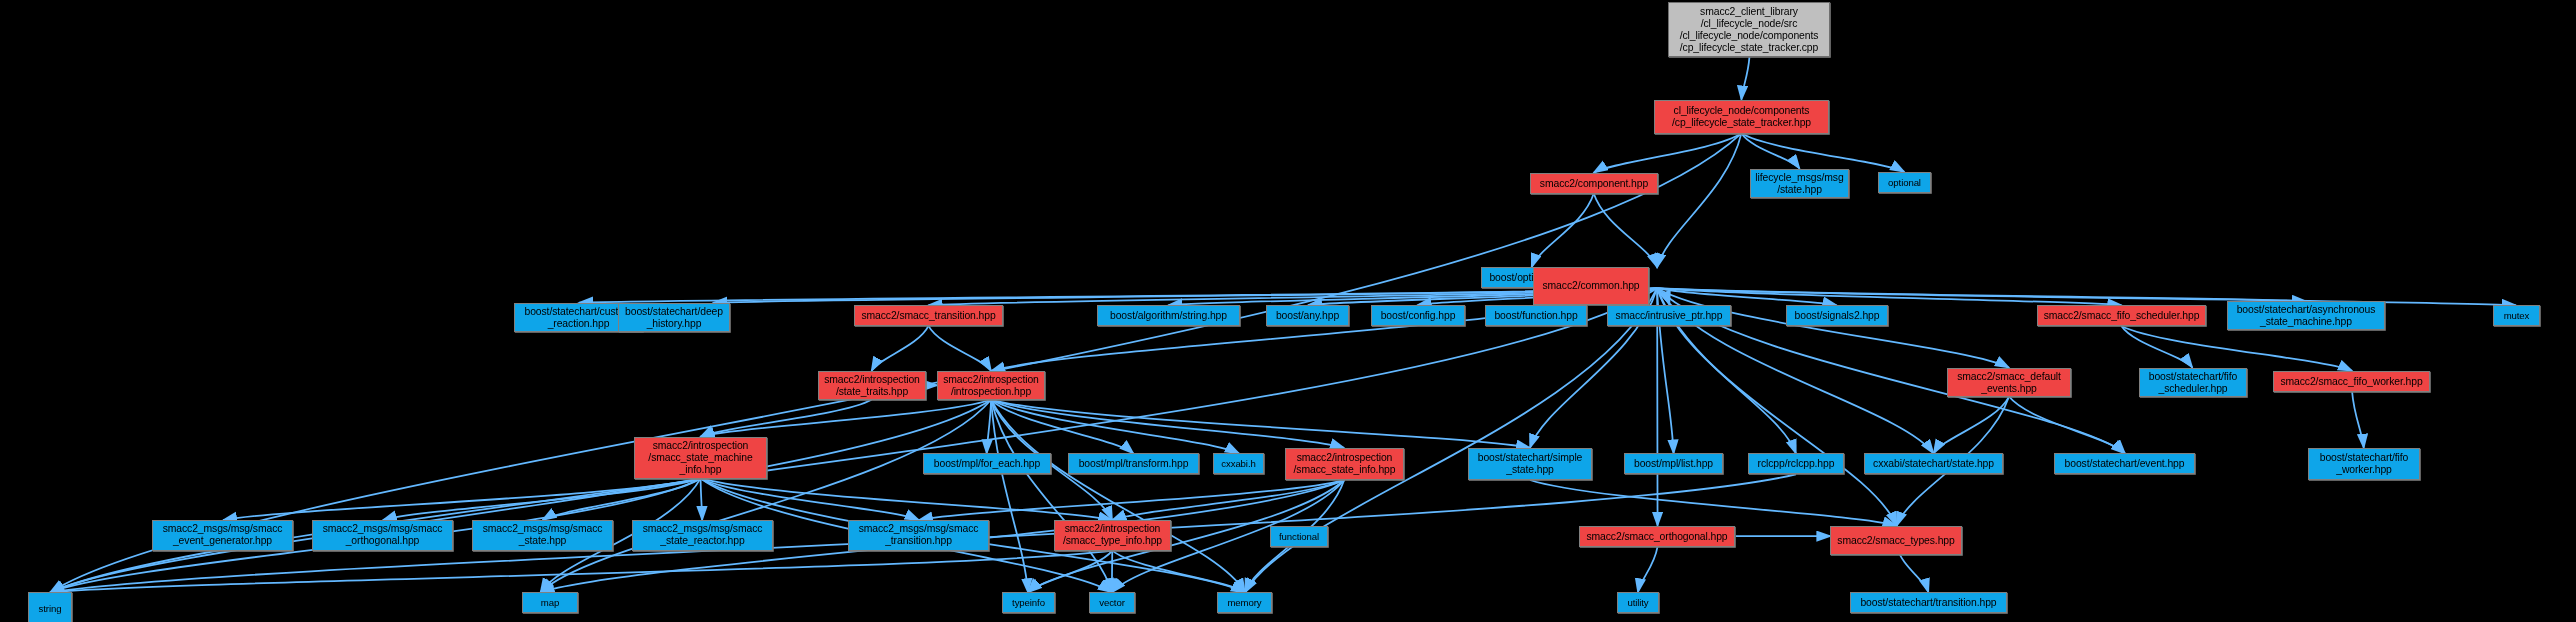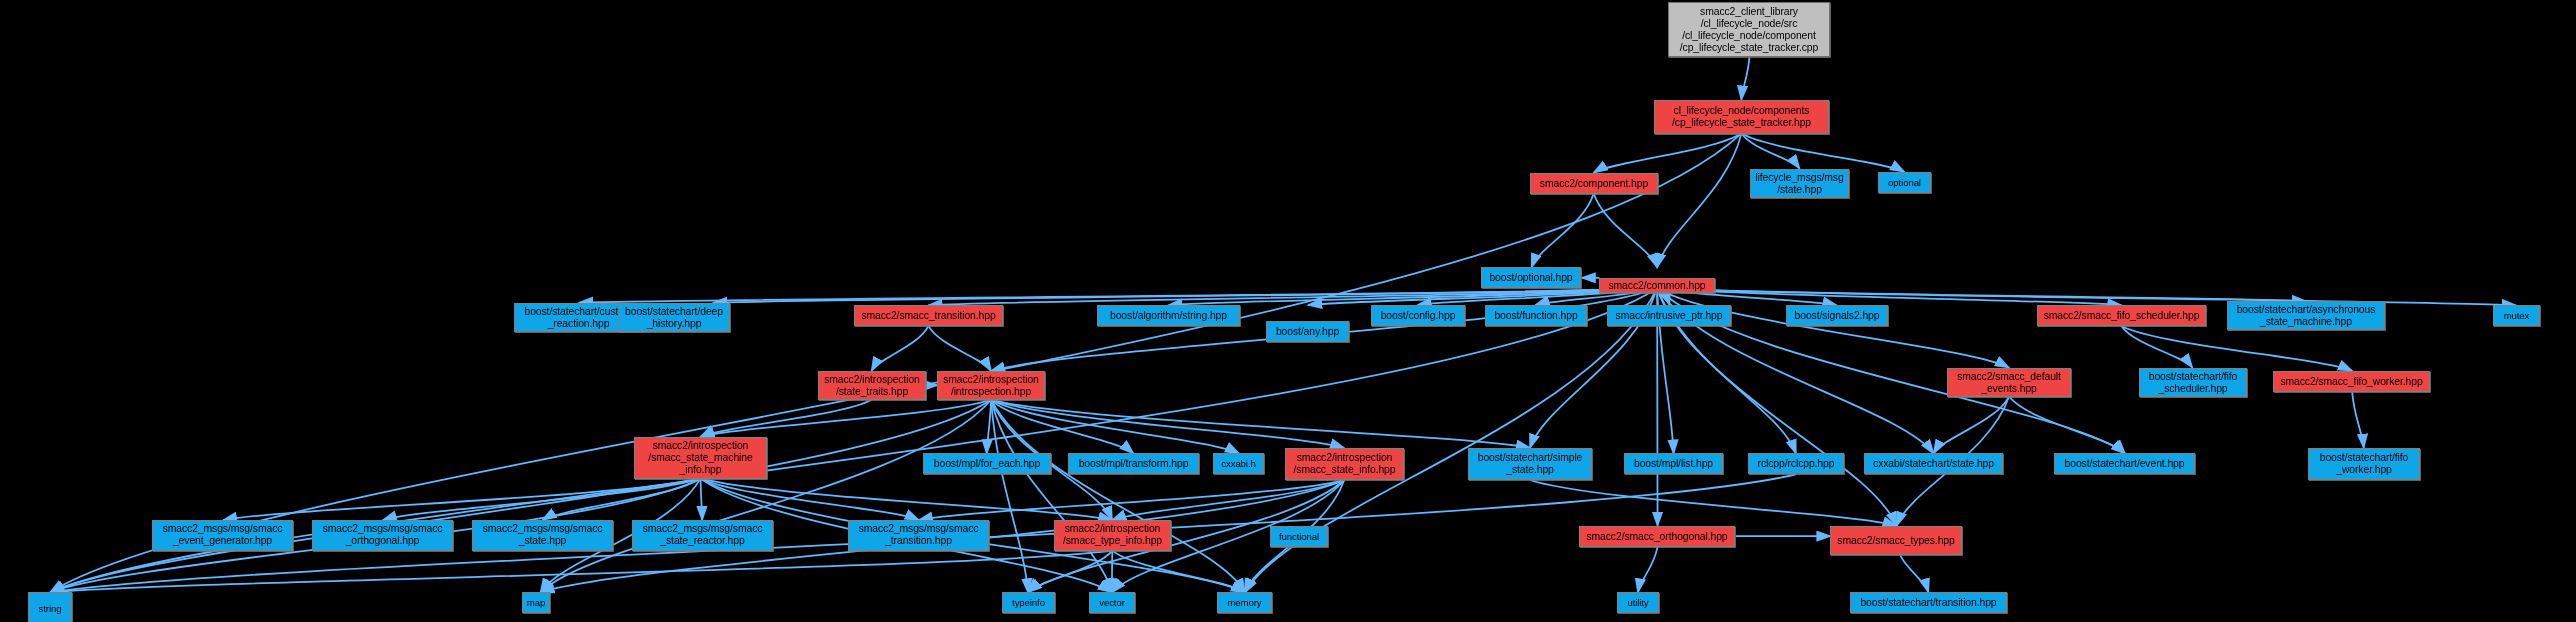--- a/index.html
+++ b/index.html
@@ -131,37 +131,37 @@
         <path d="M2065.5,681 C2061.2125,706.65 2043.94,722.04 2041,738" fill="none" stroke="#63b8ff" stroke-width="2.2" marker-end="url(#arrow)"></path>
         <path d="M2163,668 C2183.6499999999996,668 2266.84,668 2281,668" fill="none" stroke="#63b8ff" stroke-width="2.2" marker-end="url(#arrow)"></path>
         <path d="M2363.5,681 C2370.4125,706.65 2398.26,722.04 2403,738" fill="none" stroke="#63b8ff" stroke-width="2.2" marker-end="url(#arrow)"></path>
         <path d="M2238,591 C1954.44,657.15 323.56,696.84 62.5,738" fill="none" stroke="#63b8ff" stroke-width="2.2" marker-end="url(#arrow)"></path>
         <path d="M1906.5,598 C1983.84,623.65 2308.66,639.04 2363.5,655" fill="none" stroke="#63b8ff" stroke-width="2.2" marker-end="url(#arrow)"></path>
       </g>
   </svg>
   <div id="node-layer">
       <div class="node root" style="left: 1668px; top: 2.4px; width: 162px; height: 55px;">smacc2_client_library
 /cl_lifecycle_node/src
-/cl_lifecycle_node/component
+/cl_lifecycle_node/components
 /cp_lifecycle_state_tracker.cpp</div>
       <div class="node hdr" style="left: 1654px; top: 100px; width: 175px; height: 34px;">cl_lifecycle_node/components
 /cp_lifecycle_state_tracker.hpp</div>
       <div class="node hdr" style="left: 1530px; top: 173px; width: 128px; height: 21px;">smacc2/component.hpp</div>
       <div class="node" style="left: 1750px; top: 169px; width: 99px; height: 29px;">lifecycle_msgs/msg
 /state.hpp</div>
       <div class="node small" style="left: 1878px; top: 172px; width: 53px; height: 21px;">optional</div>
       <div class="node" style="left: 1481px; top: 267px; width: 100px; height: 21px;">boost/optional.hpp</div>
-      <div class="node hdr" style="left: 1599px; top: 267px; width: 116px; height: 15px; margin-top: 11px;">smacc2/common.hpp</div>
+      <div class="node hdr" style="left: 1533px; top: 267px; width: 116px; height: 38px;">smacc2/common.hpp</div>
       <div class="node" style="left: 514px; top: 303px; width: 129px; height: 29px;">boost/statechart/custom
 _reaction.hpp</div>
       <div class="node" style="left: 618px; top: 303px; width: 112px; height: 29px;">boost/statechart/deep
 _history.hpp</div>
       <div class="node hdr" style="left: 854px; top: 305px; width: 149px; height: 21px;">smacc2/smacc_transition.hpp</div>
       <div class="node" style="left: 1097px; top: 305px; width: 143px; height: 21px;">boost/algorithm/string.hpp</div>
-      <div class="node" style="left: 1266px; top: 305px; width: 83px; height: 21px; margin-top: 16px;">boost/any.hpp</div>
+      <div class="node" style="left: 1266px; top: 305px; width: 83px; height: 21px;">boost/any.hpp</div>
       <div class="node" style="left: 1371px; top: 305px; width: 94px; height: 21px;">boost/config.hpp</div>
       <div class="node" style="left: 1485px; top: 305px; width: 102px; height: 21px;">boost/function.hpp</div>
       <div class="node" style="left: 1607px; top: 305px; width: 124px; height: 21px;">smacc/intrusive_ptr.hpp</div>
       <div class="node" style="left: 1786px; top: 305px; width: 102px; height: 21px;">boost/signals2.hpp</div>
       <div class="node hdr" style="left: 2037px; top: 305px; width: 169px; height: 21px;">smacc2/smacc_fifo_scheduler.hpp</div>
       <div class="node" style="left: 2227px; top: 301px; width: 158px; height: 29px;">boost/statechart/asynchronous
 _state_machine.hpp</div>
       <div class="node small" style="left: 2493px; top: 305px; width: 47px; height: 21px;">mutex</div>
       <div class="node hdr" style="left: 818px; top: 371px; width: 108px; height: 29px;">smacc2/introspection
 /state_traits.hpp</div>
@@ -197,21 +197,21 @@
       <div class="node" style="left: 632px; top: 520px; width: 141px; height: 30.5px;">smacc2_msgs/msg/smacc
 _state_reactor.hpp</div>
       <div class="node" style="left: 848px; top: 520px; width: 141px; height: 30.5px;">smacc2_msgs/msg/smacc
 _transition.hpp</div>
       <div class="node hdr" style="left: 1054px; top: 520px; width: 117px; height: 30.5px;">smacc2/introspection
 /smacc_type_info.hpp</div>
       <div class="node small" style="left: 1270px; top: 526px; width: 58px; height: 21px;">functional</div>
       <div class="node hdr" style="left: 1579px; top: 526px; width: 156px; height: 21px;">smacc2/smacc_orthogonal.hpp</div>
       <div class="node hdr" style="left: 1830px; top: 526px; width: 132px; height: 29px;">smacc2/smacc_types.hpp</div>
       <div class="node small" style="left: 28px; top: 592px; width: 44px; height: 33px;">string</div>
-      <div class="node small" style="left: 522px; top: 592px; width: 28px; height: 21px;">map</div>
+      <div class="node small" style="left: 522px; top: 592px; width: 56px; height: 21px;">map</div>
       <div class="node small" style="left: 1002px; top: 592px; width: 53px; height: 21px;">typeinfo</div>
       <div class="node small" style="left: 1089px; top: 592px; width: 46px; height: 21px;">vector</div>
       <div class="node small" style="left: 1217px; top: 592px; width: 55px; height: 21px;">memory</div>
       <div class="node small" style="left: 1617px; top: 592px; width: 42px; height: 21px;">utility</div>
       <div class="node" style="left: 1850px; top: 592px; width: 157px; height: 21px;">boost/statechart/transition.hpp</div>
     </div>
 </div>
 
 
 </body></html>

